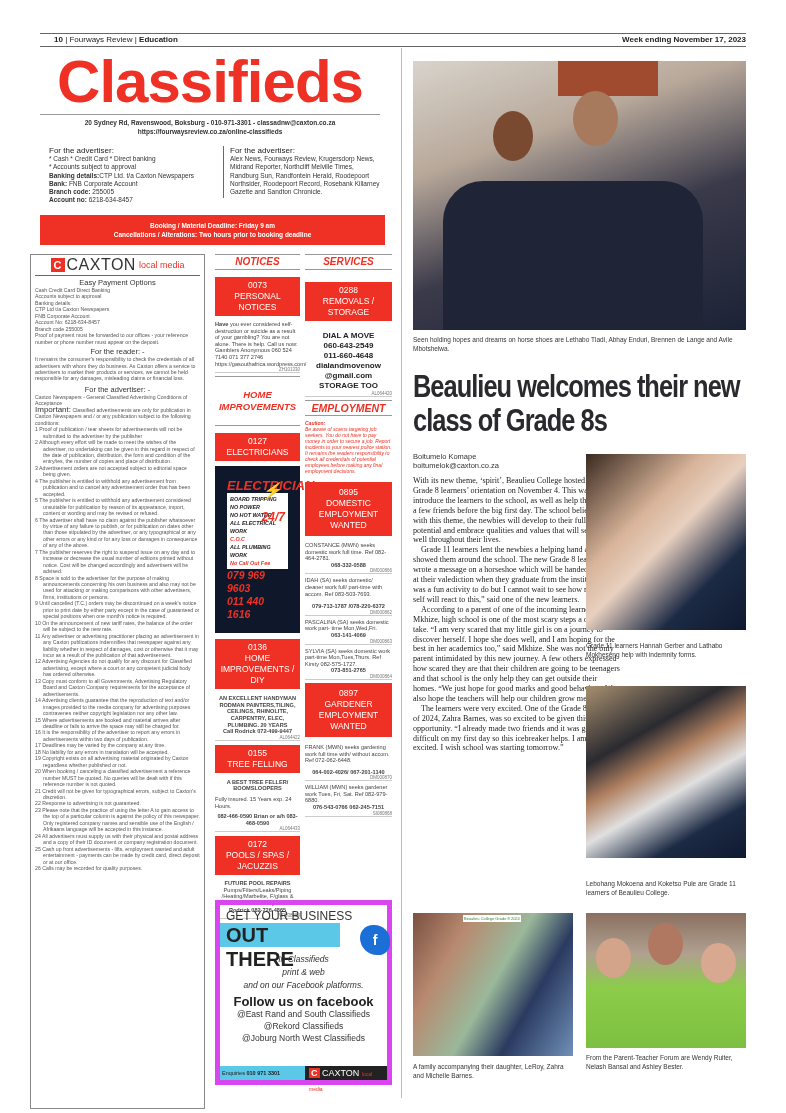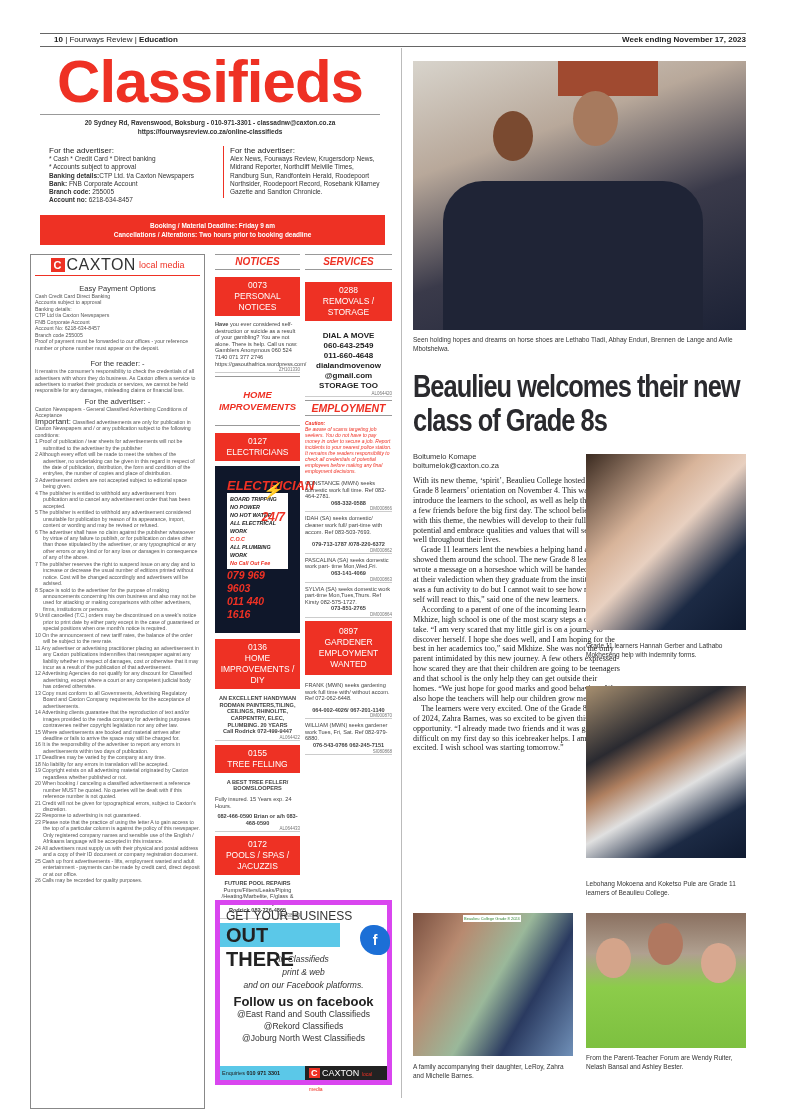--- a/index.html
+++ b/index.html
@@ -15,21 +15,21 @@
   .infobox { left: 45px; top: 146px; width: 335px; height: 56px; font-size: 6.5px; line-height: 8.3px; color: #333; }
   .infobox .col1 { position: absolute; left: 4px; top: 0; width: 170px; }
   .infobox .col2 { position: absolute; left: 178px; top: 0; width: 160px; border-left: 1.5px solid #ee3124; padding-left: 6px; height: 52px; }
   .infobox .hd { font-weight: normal; font-size: 8px; line-height: 9px; color: #222; }
   .deadline { left: 40px; top: 215px; width: 345px; height: 30px; background: #ee3124; color: #fff; text-align: center; font-size: 6.5px; line-height: 9px; font-weight: bold; padding-top: 6px; }
   .terms { left: 30px; top: 254px; width: 175px; height: 855px; border: 1px solid #888; padding: 3px 4px; font-size: 5.2px; line-height: 6.45px; color: #555; }
   .caxton-logo { display: flex; align-items: center; justify-content: center; border-bottom: 1.5px solid #ee3124; padding-bottom: 3px; margin-bottom: 2px; }
   .caxton-logo .sq { width: 14px; height: 14px; background: #ee3124; color: #fff; font-size: 11px; font-weight: bold; line-height: 14px; text-align: center; margin-right: 2px; }
   .caxton-logo .name { font-size: 16px; color: #333; letter-spacing: 0.5px; }
   .caxton-logo .lm { font-size: 9px; color: #ee3124; margin-left: 3px; }
-  .terms .sh { text-align: center; font-size: 7.5px; line-height: 8px; color: #333; margin-top: 9px; }
+  .terms .sh { text-align: center; font-size: 7.5px; line-height: 8px; color: #333; margin-top: 3px; }
   .terms ol { list-style: none; }
   .terms li { padding-left: 8px; text-indent: -8px; }
   .terms .imp { font-size: 8px; color: #333; }
   .sec-head { font-weight: bold; font-style: italic; color: #ee3124; text-align: center; font-size: 10px; border-top: 1px solid #999; border-bottom: 1px solid #999; line-height: 14px; }
   .redbox { background: #ee3124; color: #fff; text-align: center; font-size: 8.5px; line-height: 11px; padding: 3px 0; }
   .col-a { left: 215px; width: 85px; }
   .col-b { left: 305px; width: 87px; }
   .small { font-size: 5.6px; line-height: 6.6px; color: #444; }
   .ref { text-align: right; font-size: 4.5px; color: #777; border-bottom: 1px solid #ccc; margin-bottom: 3px; }
   .bold-c { text-align: center; font-weight: bold; }
@@ -211,20 +211,24 @@
     <div>DIAL A MOVE</div>
     <div>060-643-2549</div>
     <div>011-660-4648</div>
     <div>dialandmovenow</div>
     <div>@gmail.com</div>
     <div>STORAGE TOO</div>
   </div>
   <div class="ref">AL064420</div>
   <div class="sec-head" style="font-size:10.5px">EMPLOYMENT</div>
   <div class="caution" style="margin-top:4px"><b>Caution:</b><br><span>Be aware of scams targeting job seekers. You do not have to pay money in order to secure a job. Report incidents to your nearest police station. It remains the readers responsibility to check all credentials of potential employees before making any final employment decisions.</span></div>
+  <div class="redbox" style="margin-top:8px;padding:5px 0">
+    <div>0895</div>
+    <div>DOMESTIC EMPLOYMENT WANTED</div>
+  </div>
   <div class="small" style="margin-top:6px">CONSTANCE (MWN) seeks domestic work full time. Ref 082-464-2781.</div>
   <div class="small bold-c">068-332-0588</div>
   <div class="ref">DM000866</div>
   <div class="small" style="margin-top:3px">IDAH (SA) seeks domestic/ cleaner work full/ part-time with accom. Ref 083-503-7693.</div>
   <div class="small bold-c" style="margin-top:6px">079-713-1787 /078-220-6372</div>
   <div class="ref">DM000862</div>
   <div class="small" style="margin-top:3px">PASCALINA (SA) seeks domestic work part- time Mon,Wed,Fri.</div>
   <div class="small bold-c">063-141-4069</div>
   <div class="ref">DM000863</div>
   <div class="small" style="margin-top:3px">SYLVIA (SA) seeks domestic work part-time Mon,Tues,Thurs. Ref Kirsty 082-575-1727.</div>

